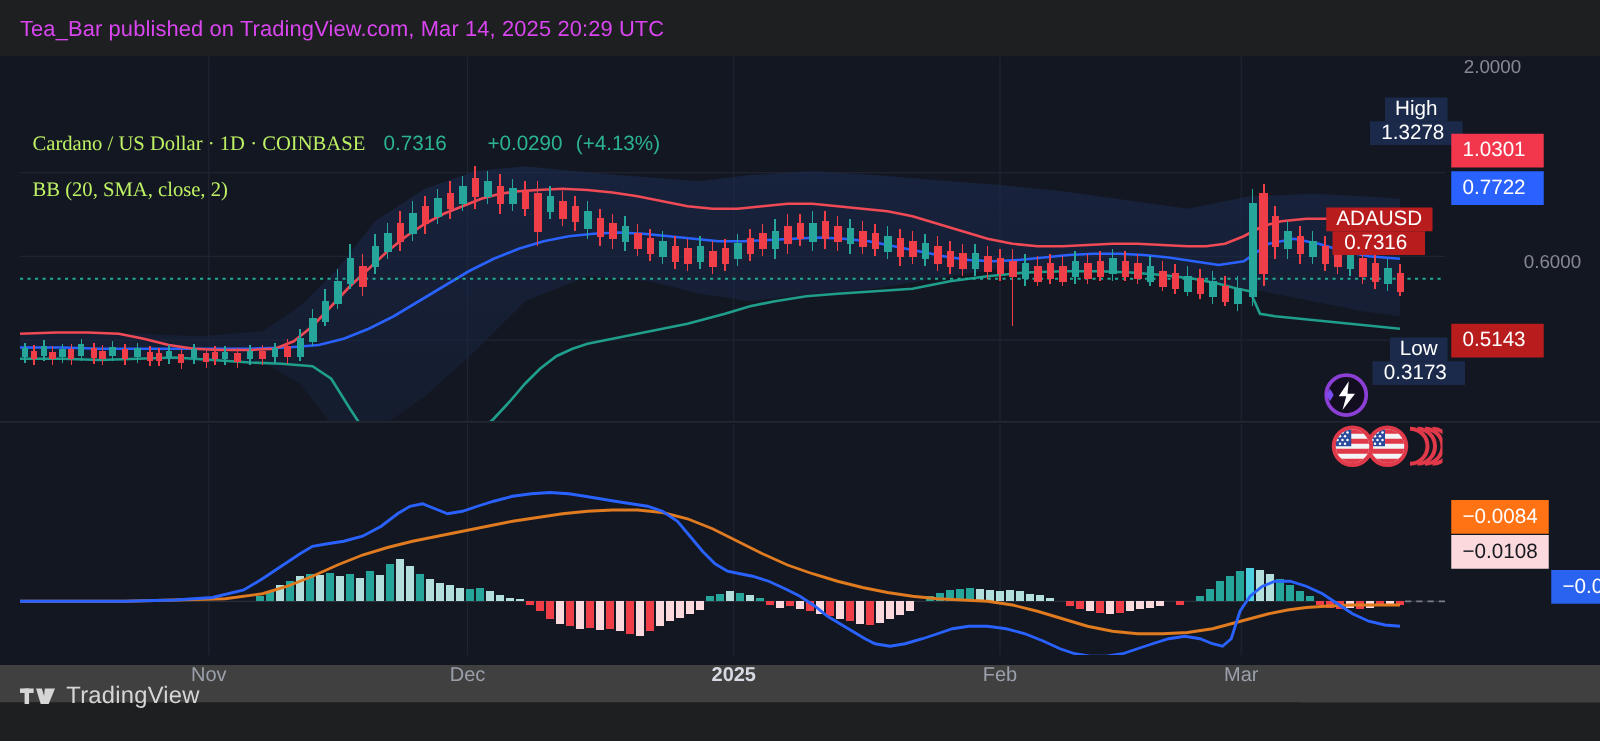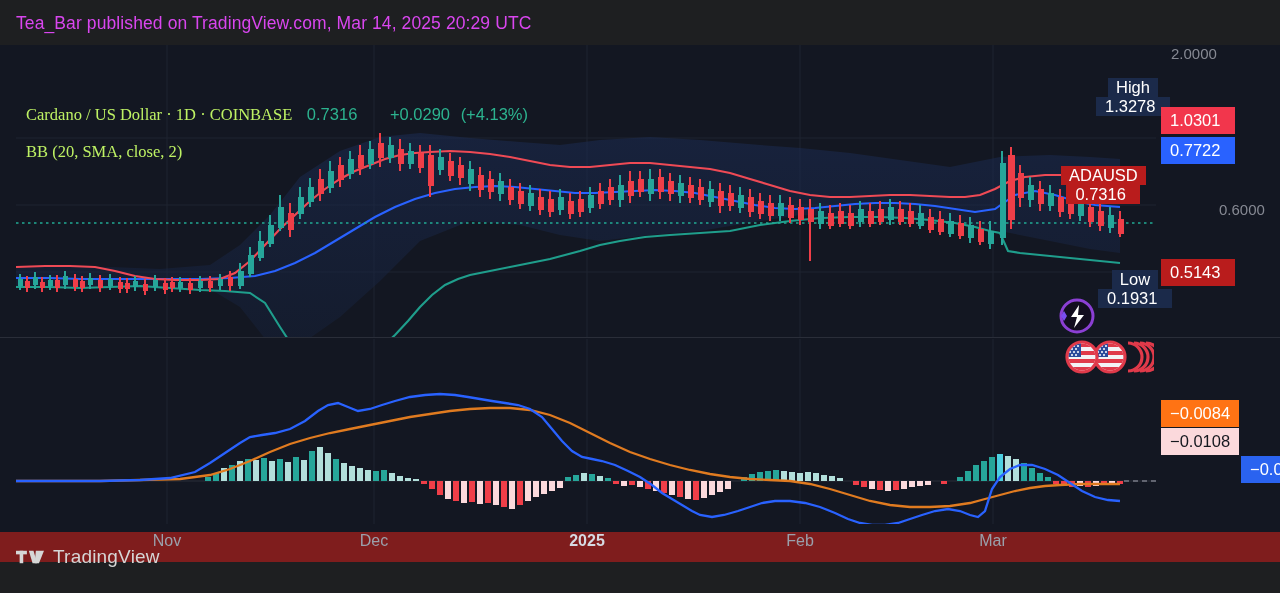--- a/index.html
+++ b/index.html
@@ -63,21 +63,21 @@
   .bg-red{background:#f2364c;color:#ffffff;}
   .bg-blue{background:#2962ff;color:#ffffff;}
   .bg-teal{background:#b91c1c;color:#ffffff;}
   .bg-orange{background:#ff7314;color:#ffffff;}
   .bg-pink{background:#fbd9dc;color:#15181f;}
   .bg-royal{background:#2a63f0;color:#ffffff;}
 
   
   .xaxis{
     position:absolute;left:0;top:532px;width:1280px;height:30px;
-    background:#7f1d1d;
+    background:#404040;
   }
   .xtick{
     position:absolute;top:0;font-size:16px;color:#9aa0ab;
     transform:translateX(-50%);white-space:nowrap;
   }
   .xtick.bold{color:#d6dae2;font-weight:bold;}
 
   
   .footer{
     position:absolute;left:0;top:562px;width:1040px;height:31px;
@@ -604,21 +604,21 @@
       <span class="lab bg-teal">ADAUSD</span>
       <span class="val bg-teal">0.7316</span>
     </div>
 
     <div class="badge" style="left:1161px;top:166px;margin-top:48px;">
       <span class="val bg-teal">0.5143</span>
     </div>
 
     <div class="badge" style="left:1098px;top:225px;">
       <span class="lab bg-navy">Low</span>
-      <span class="val bg-navy">0.1931</span>
+      <span class="val bg-navy">0.3173</span>
     </div>
 
     <div class="badge" style="left:1161px;top:355px;">
       <span class="val bg-orange">−0.0084</span>
     </div>
     <div class="badge" style="left:1161px;top:383px;">
       <span class="val bg-pink">−0.0108</span>
     </div>
     <div class="badge" style="left:1193px;top:411px;margin-left:48px;">
       <span class="val bg-royal">−0.0192</span>

